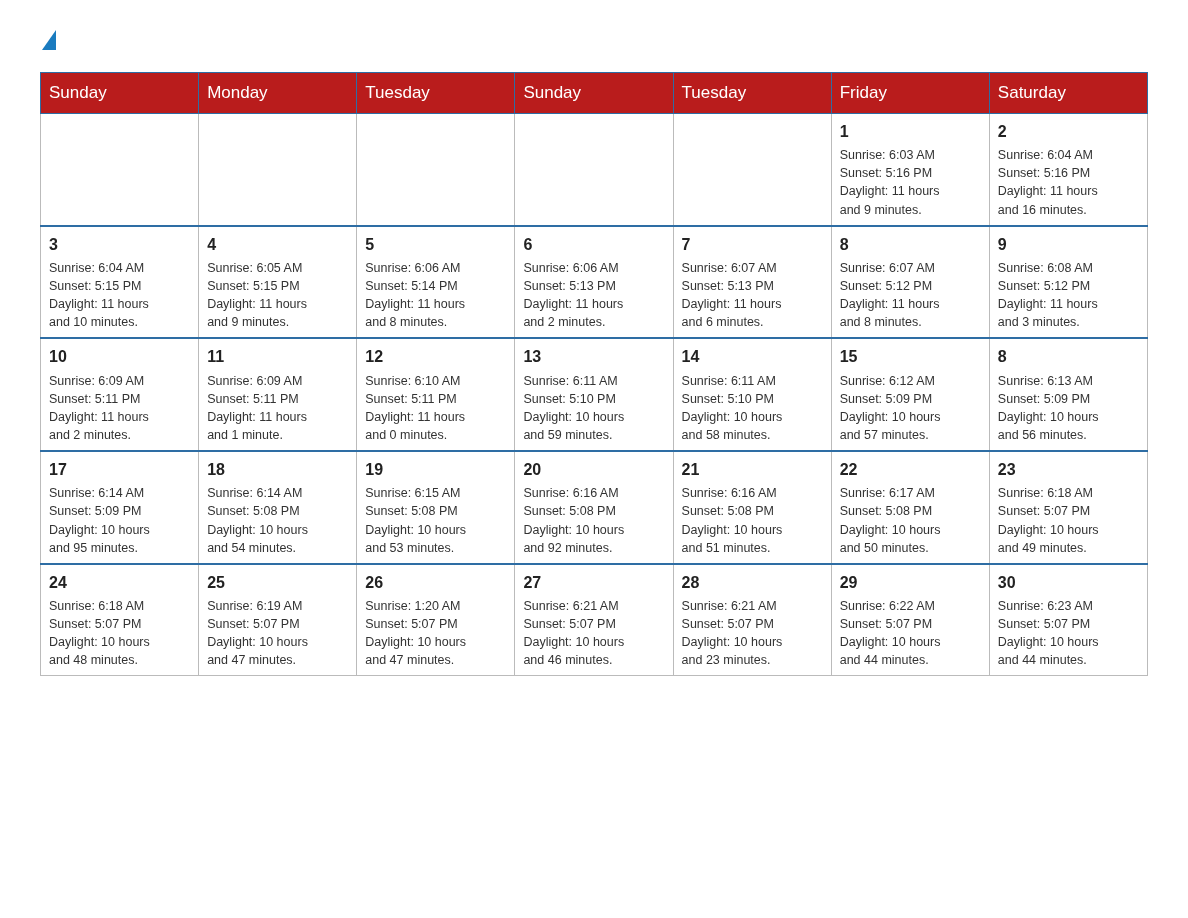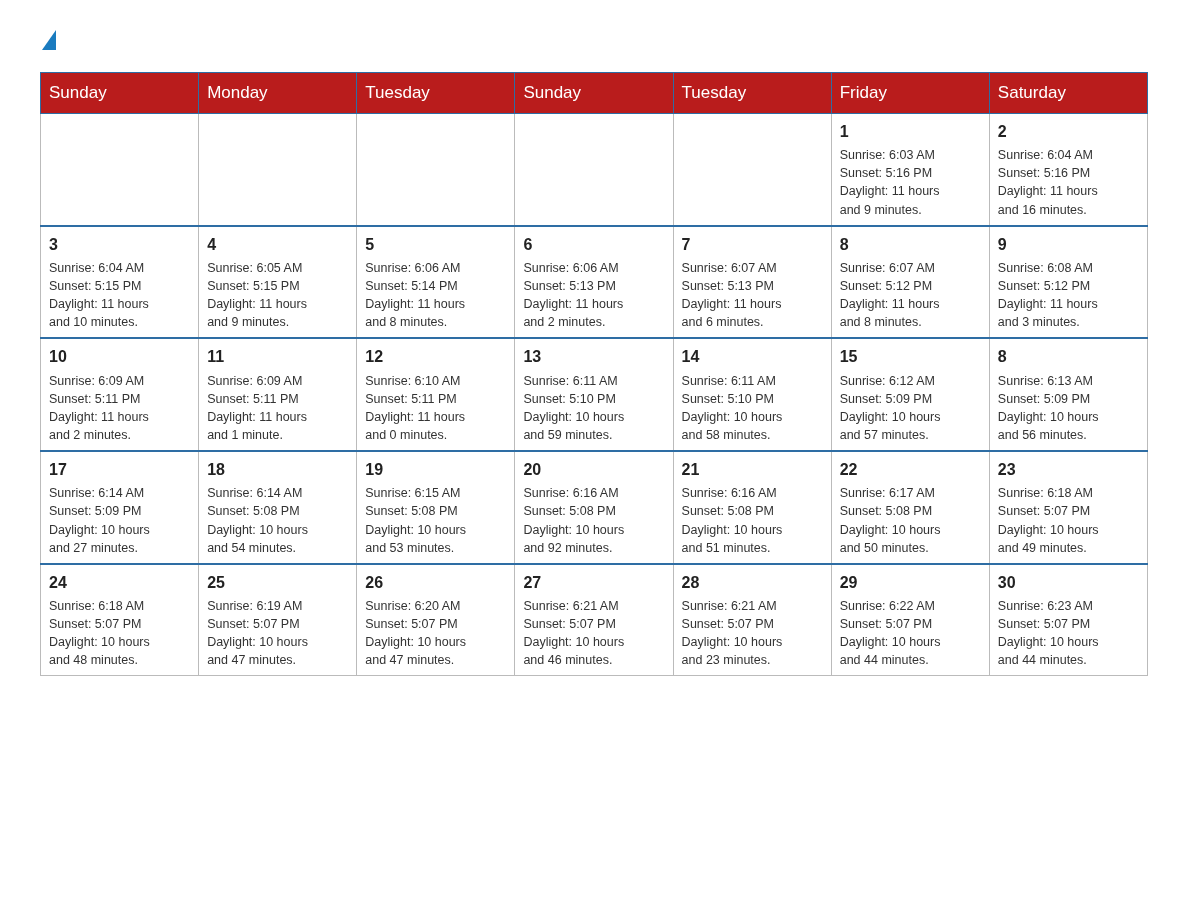--- a/index.html
+++ b/index.html
@@ -255,21 +255,21 @@
           <div class="day-info">Daylight: 10 hours</div>
           <div class="day-info">and 56 minutes.</div>
         </td>
       </tr>
       <tr class="row-divider">
         <td>
           <span class="day-number">17</span>
           <div class="day-info">Sunrise: 6:14 AM</div>
           <div class="day-info">Sunset: 5:09 PM</div>
           <div class="day-info">Daylight: 10 hours</div>
-          <div class="day-info">and 27 minutes.</div>
+          <div class="day-info">and 95 minutes.</div>
         </td>
         <td>
           <span class="day-number">18</span>
           <div class="day-info">Sunrise: 6:14 AM</div>
           <div class="day-info">Sunset: 5:08 PM</div>
           <div class="day-info">Daylight: 10 hours</div>
           <div class="day-info">and 54 minutes.</div>
         </td>
         <td>
           <span class="day-number">19</span>
@@ -317,21 +317,21 @@
         </td>
         <td>
           <span class="day-number">25</span>
           <div class="day-info">Sunrise: 6:19 AM</div>
           <div class="day-info">Sunset: 5:07 PM</div>
           <div class="day-info">Daylight: 10 hours</div>
           <div class="day-info">and 47 minutes.</div>
         </td>
         <td>
           <span class="day-number">26</span>
-          <div class="day-info">Sunrise: 6:20 AM</div>
+          <div class="day-info">Sunrise: 1:20 AM</div>
           <div class="day-info">Sunset: 5:07 PM</div>
           <div class="day-info">Daylight: 10 hours</div>
           <div class="day-info">and 47 minutes.</div>
         </td>
         <td>
           <span class="day-number">27</span>
           <div class="day-info">Sunrise: 6:21 AM</div>
           <div class="day-info">Sunset: 5:07 PM</div>
           <div class="day-info">Daylight: 10 hours</div>
           <div class="day-info">and 46 minutes.</div>

